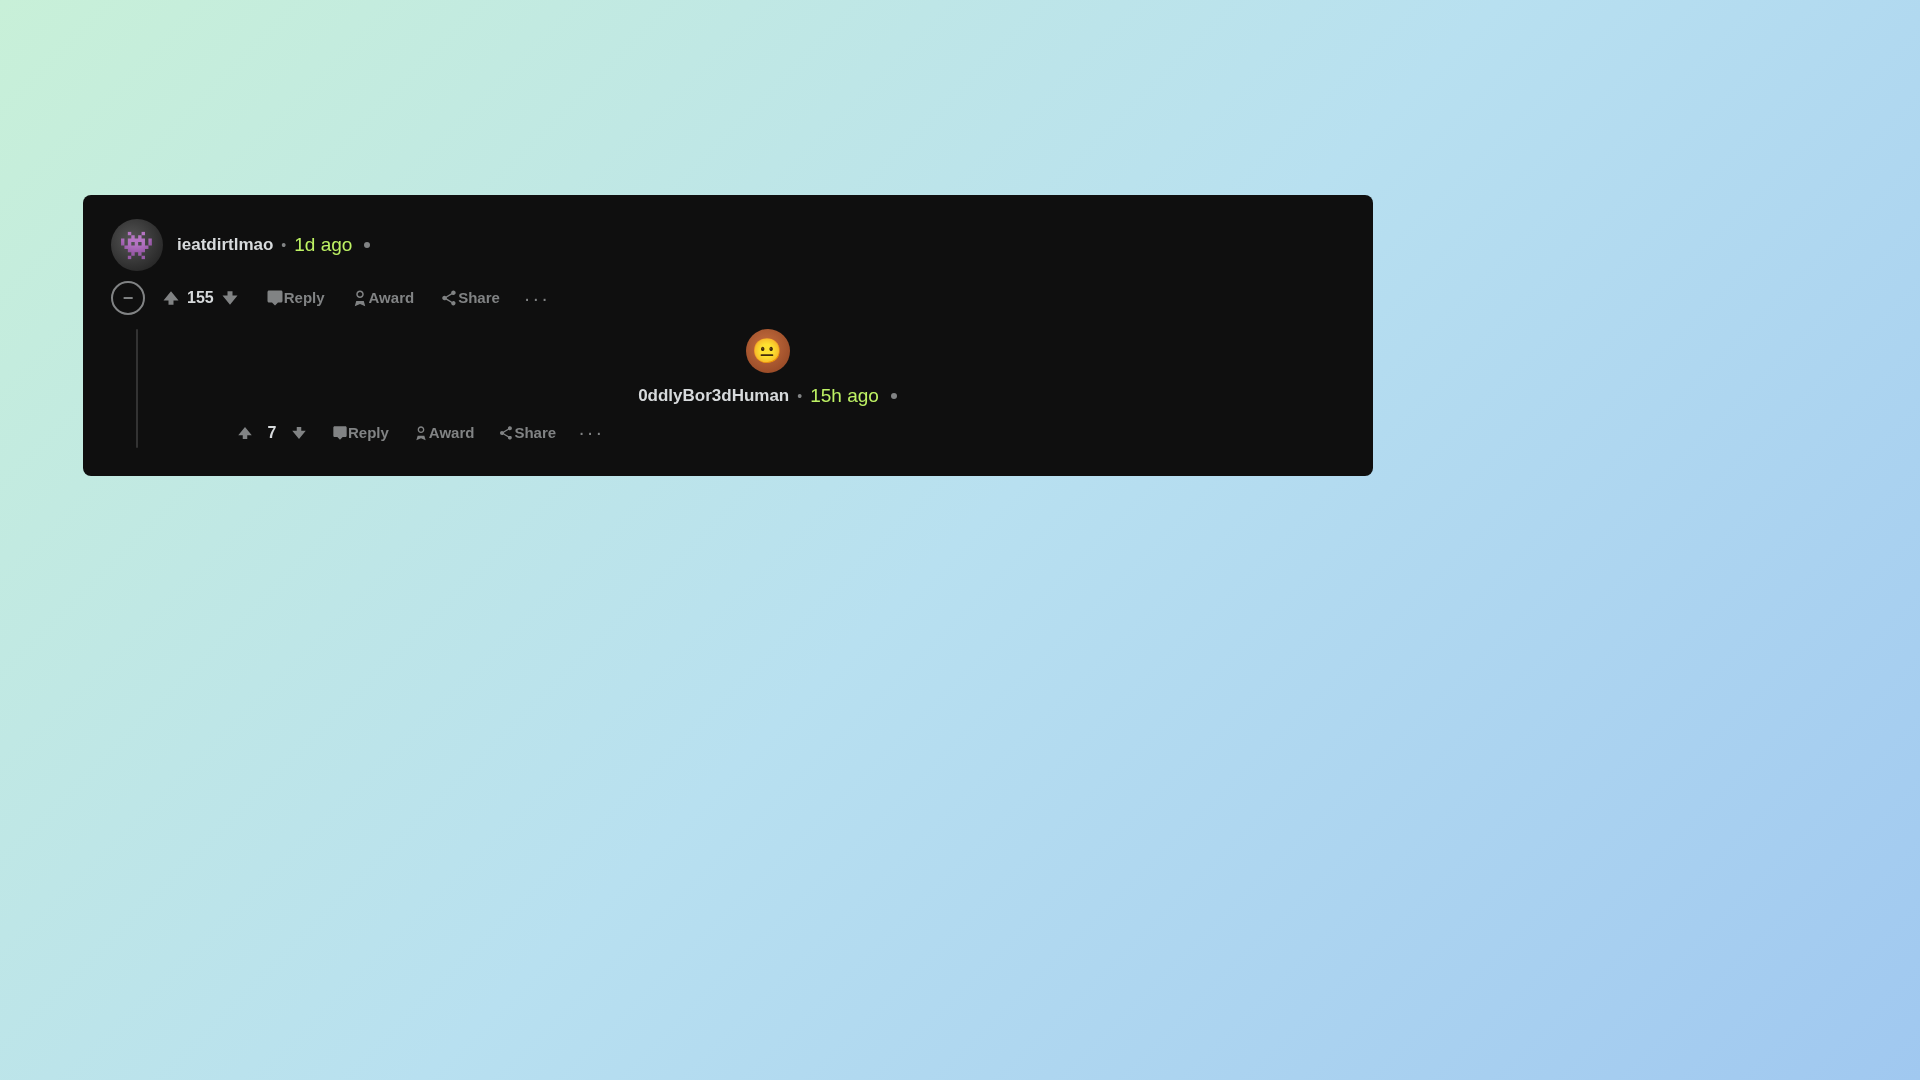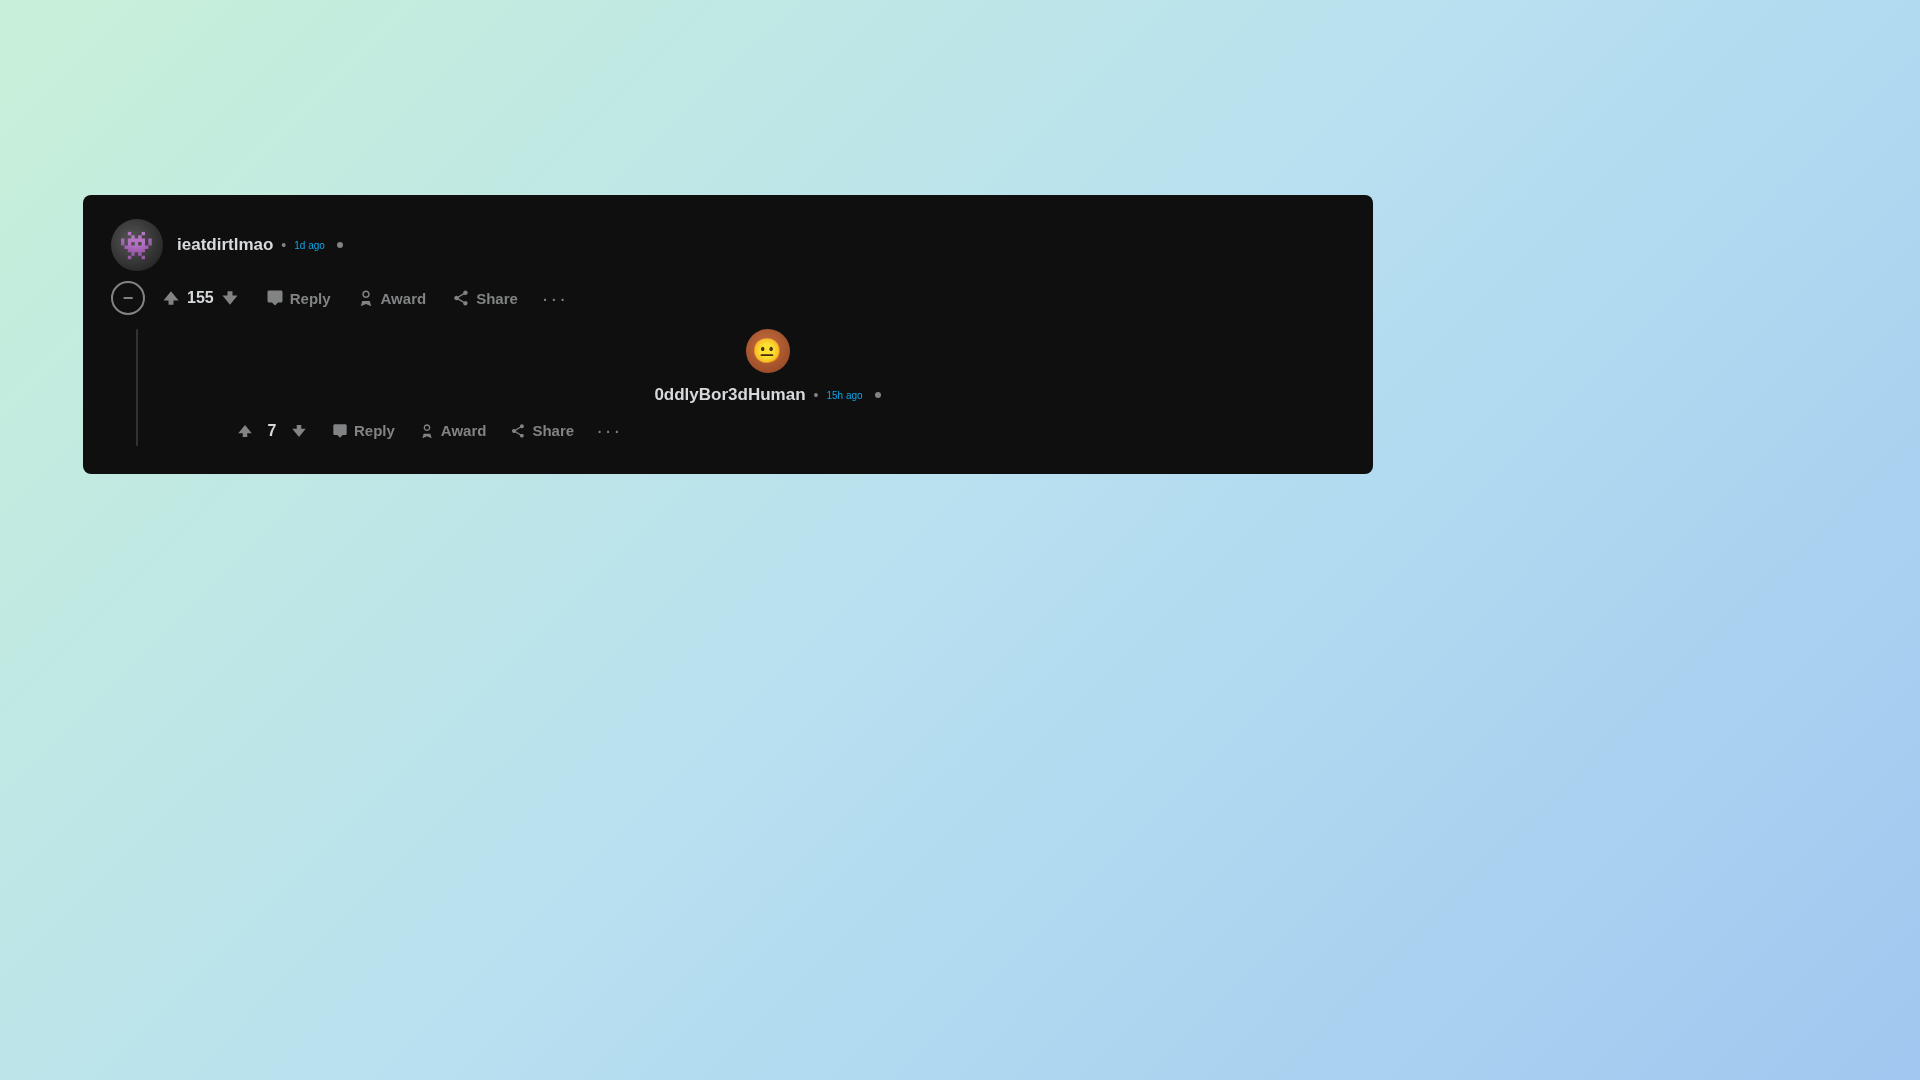--- a/index.html
+++ b/index.html
@@ -88,22 +88,22 @@
       font-weight: 700;
       color: #d7dadc;
     }
 
     .dot {
       color: #818384;
       font-size: 14px;
     }
 
     .timestamp {
-      font-size: 10px;
-      color: #0ea5e9;
+      font-size: 19px;
+      color: #bef264;
     }
 
     .comment-body {
       font-size: 18px;
       color: #d7dadc;
       margin-left: 66px;
       margin-bottom: 18px;
       font-weight: 400;
       line-height: 1.4;
     }
@@ -160,22 +160,20 @@
     }
 
     .action-btn {
       background: transparent;
       border: none;
       cursor: pointer;
       color: #818384;
       font-size: 15px;
       font-weight: 600;
       display: flex;
-      align-items: center;
-      gap: 6px;
       padding: 6px 10px;
       border-radius: 4px;
     }
 
     .action-icon {
       font-size: 18px;
       display: flex;
       align-items: center;
     }
 

